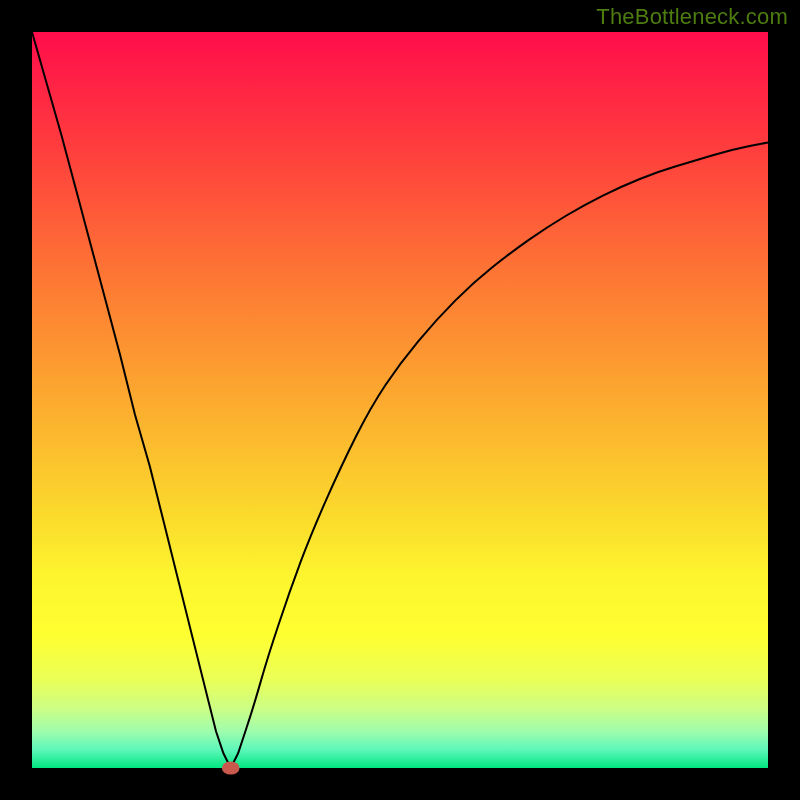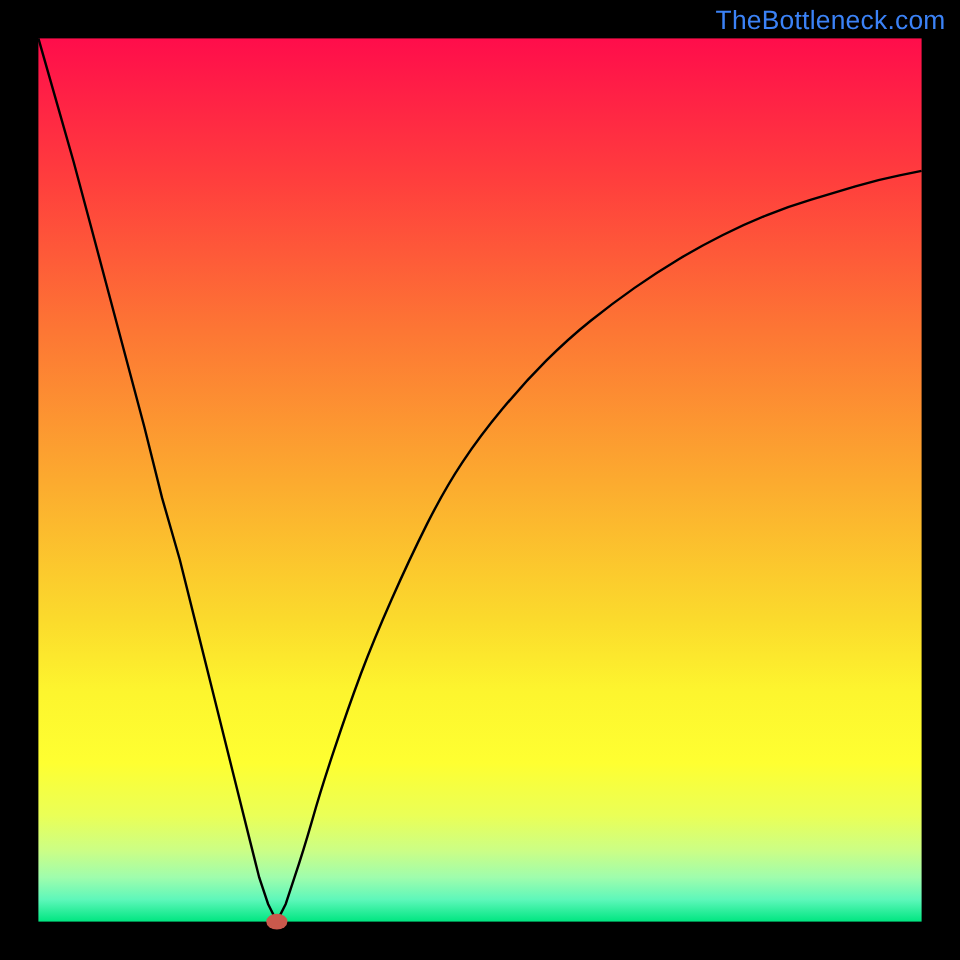--- a/index.html
+++ b/index.html
@@ -13,21 +13,21 @@
   }
   .container {
     position: relative;
     width: 800px;
     height: 800px;
   }
   .watermark {
     position: absolute;
     top: 4px;
     right: 12px;
-    color: #3b82f6;
+    color: #4d7c0f;
     font-size: 22px;
     font-weight: 500;
     letter-spacing: 0.2px;
     z-index: 10;
   }
   svg {
     display: block;
   }
 </style>
 </head>

